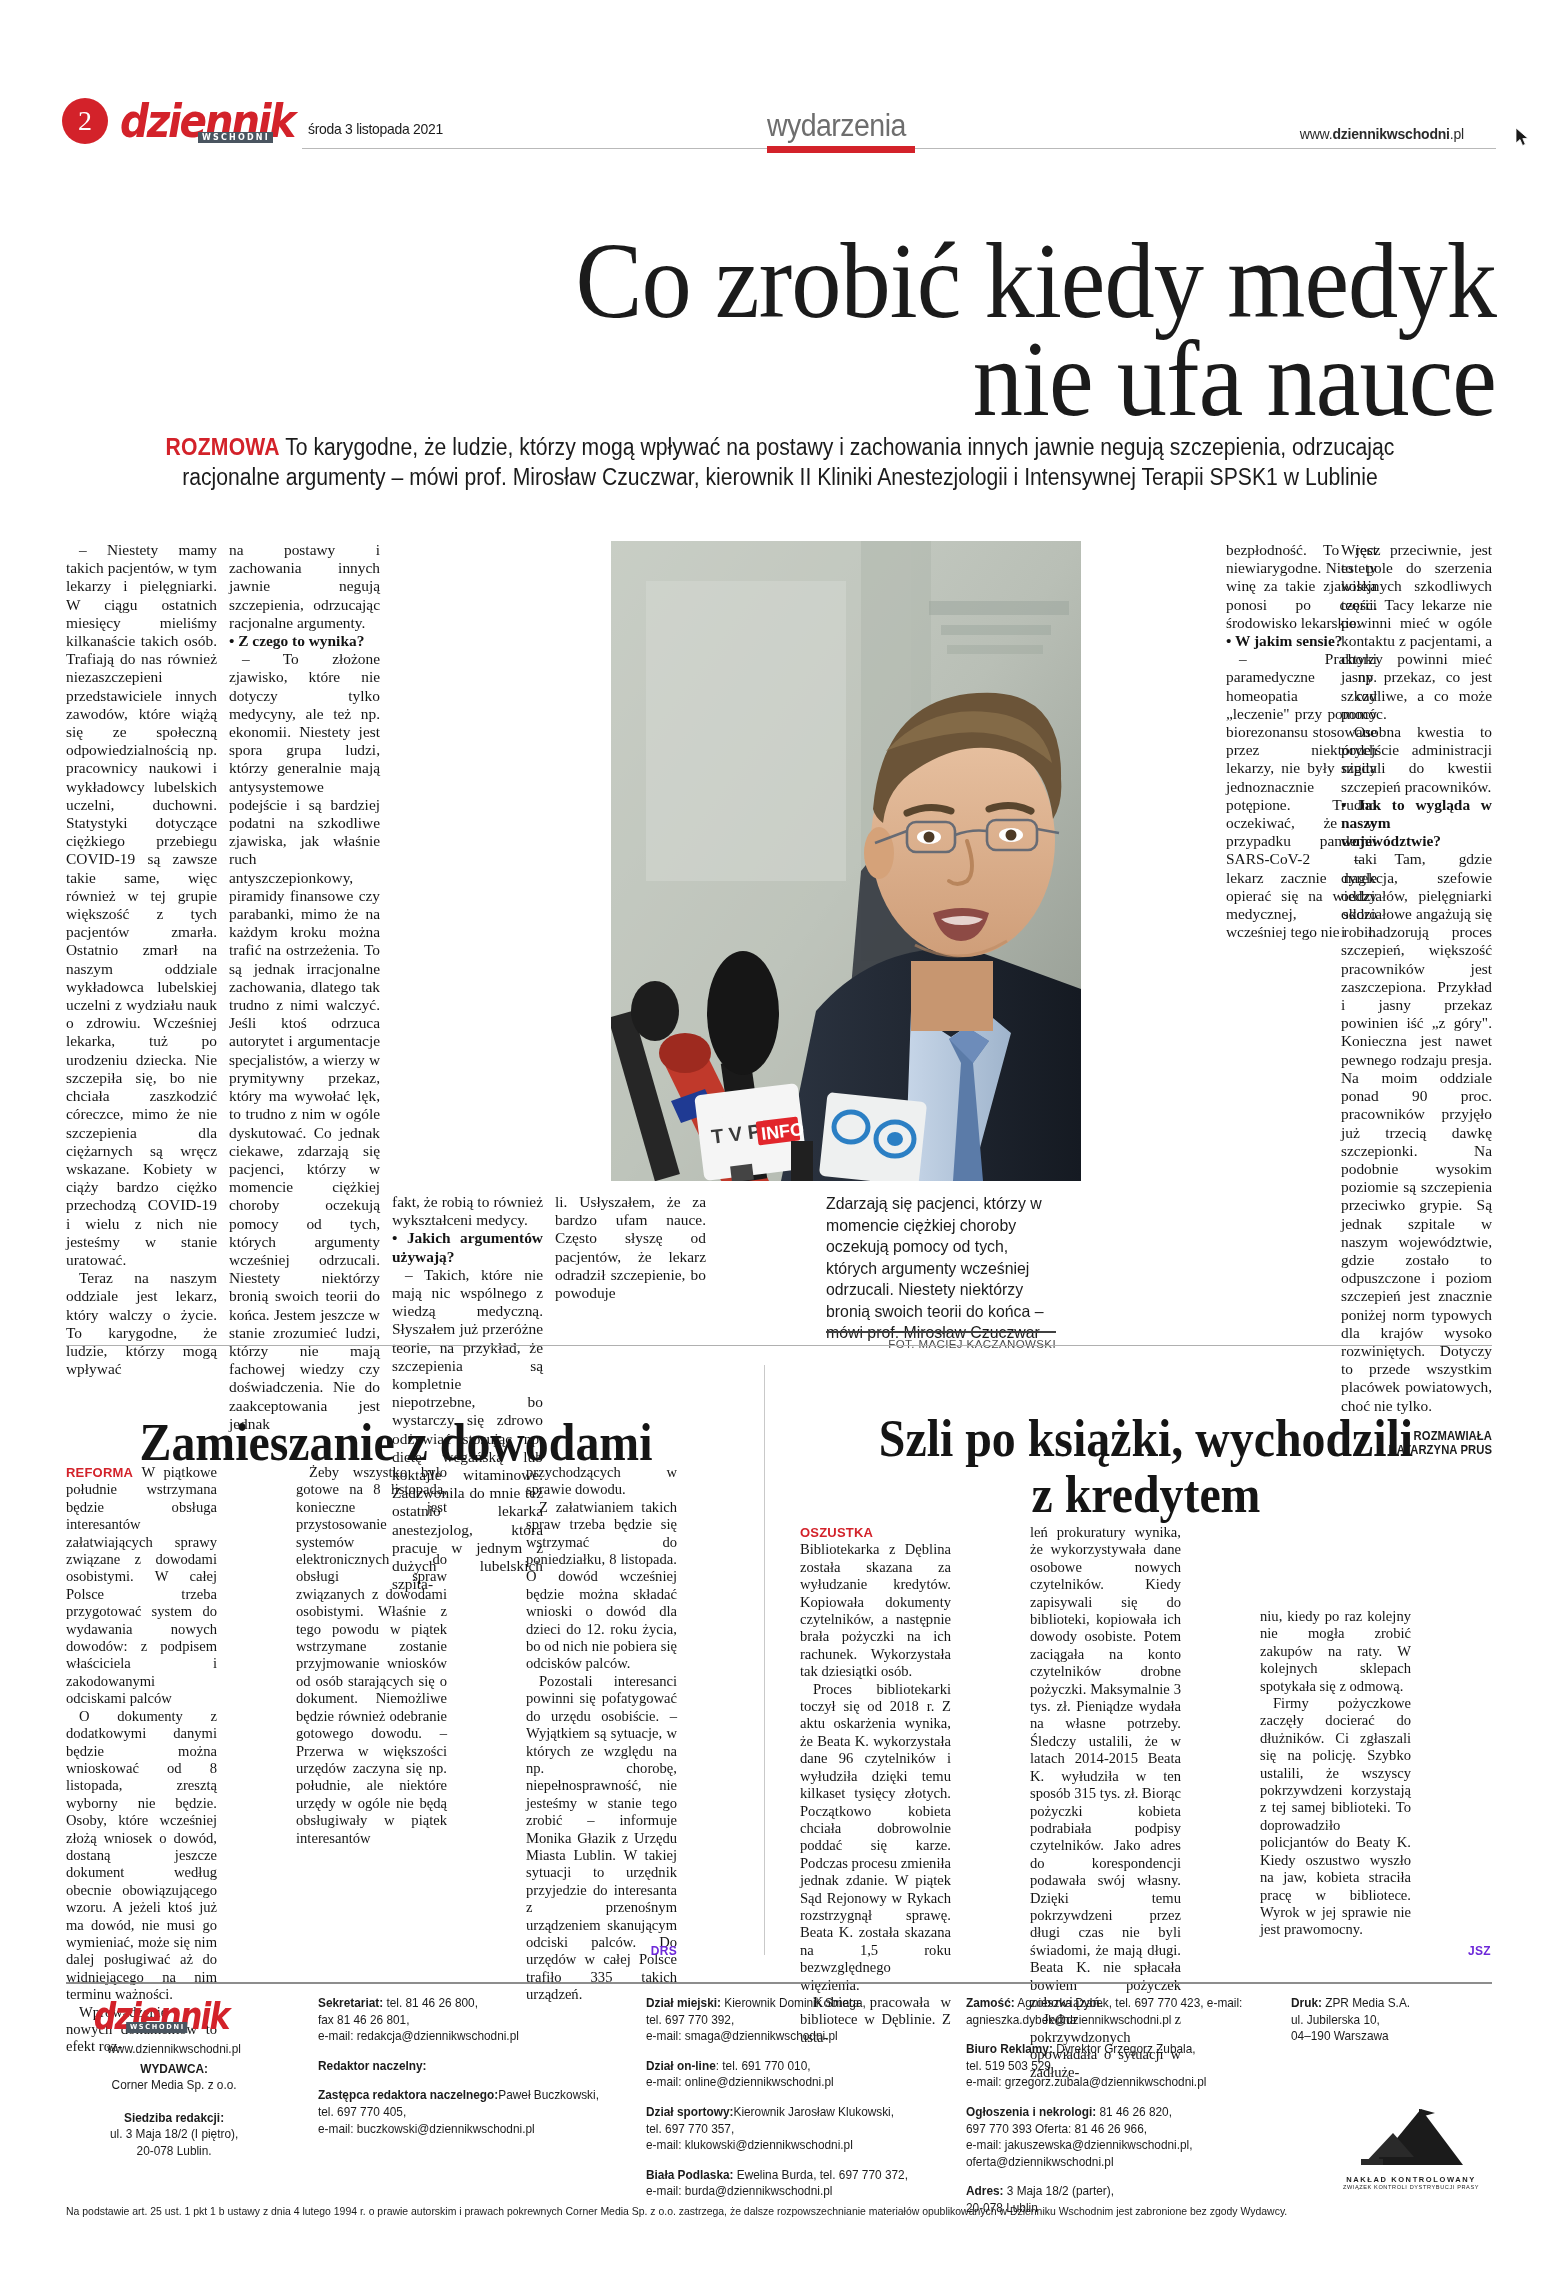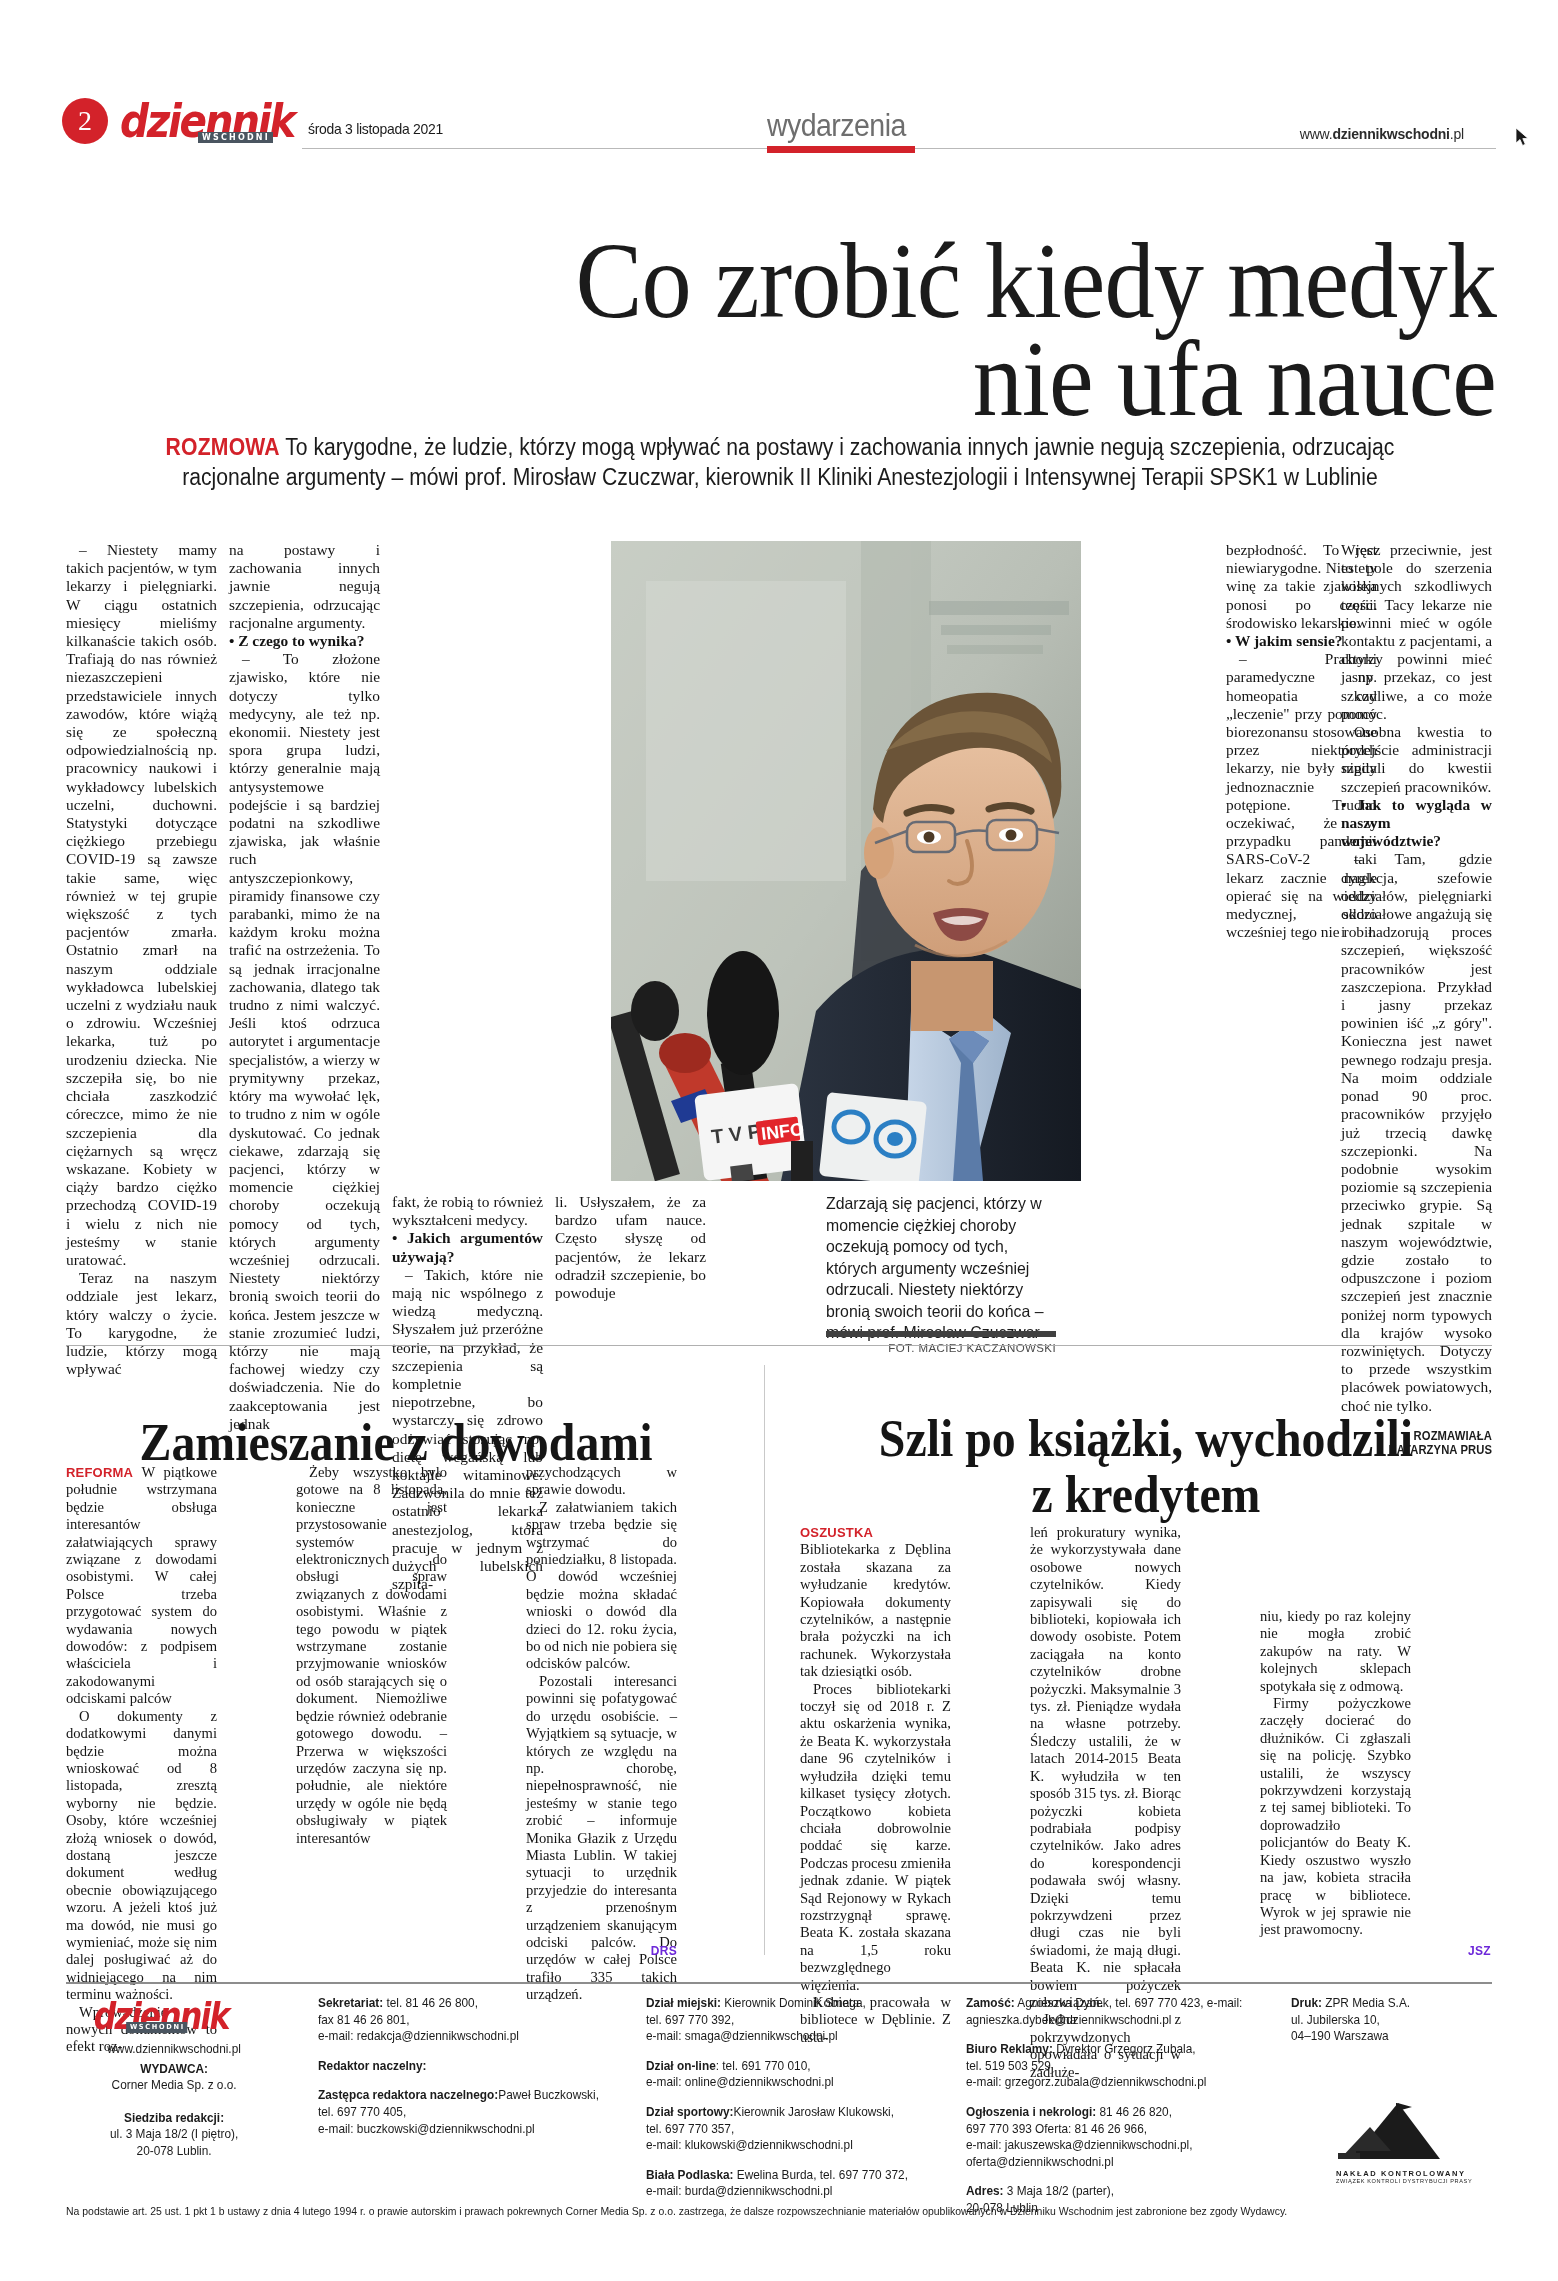--- a/index.html
+++ b/index.html
@@ -123,21 +123,21 @@
     position:absolute; left:760px; top:652px; width:230px;
     font-family:"Liberation Sans", sans-serif;
     font-size:16.5px; line-height:21.5px; color:#1b1b1b;
     transform:scaleX(0.96); transform-origin:left top;
   }
   .photocredit{
     position:absolute; left:760px; top:790px; width:230px;
     text-align:right;
     font-family:"Liberation Sans", sans-serif;
     font-size:11.5px; color:#4a4a4a; letter-spacing:0.4px;
-    padding-top:5px; border-top:6px solid #404040;
+    padding-top:5px; border-top:2px solid #404040;
   }
   .byline1{
     position:absolute; left:1275px; top:888px; width:151px;
     text-align:right;
     font-family:"Liberation Sans", sans-serif;
     font-weight:bold; font-size:12.5px; color:#1b1b1b;
     letter-spacing:0.1px;
     transform:scaleX(0.9); transform-origin:right top;
   }
 
@@ -193,21 +193,21 @@
   .foot-logo{ position:relative; height:44px; margin-bottom:2px;}
   .foot-logo .logo-word{ font-size:38px; line-height:42px; letter-spacing:-2.2px; }
   .foot-logo .logo-sub{ left:64px; bottom:6px; font-size:7px; letter-spacing:1.8px;}
   .foot-block{ margin-bottom:13px; }
   .legal{
     position:absolute; left:66px; top:2204px; width:1426px;
     font-family:"Liberation Sans", sans-serif;
     font-size:11px; line-height:14px; color:#1b1b1b;
     transform:scaleX(0.95); transform-origin:left top;
   }
-  .kc-logo{ position:absolute; right:6px; top:106px; width:150px; text-align:left; }
+  .kc-logo{ position:absolute; right:6px; top:112px; width:150px; text-align:center; }
   .kc-logo .kc-text{
     font-family:"Liberation Sans", sans-serif; font-size:7.5px;
     font-weight:bold; letter-spacing:1.6px; color:#1b1b1b; margin-top:2px;
   }
   .kc-logo .kc-text2{
     font-family:"Liberation Sans", sans-serif; font-size:5.6px;
     letter-spacing:0.6px; color:#1b1b1b;
   }
 </style>
 </head>

